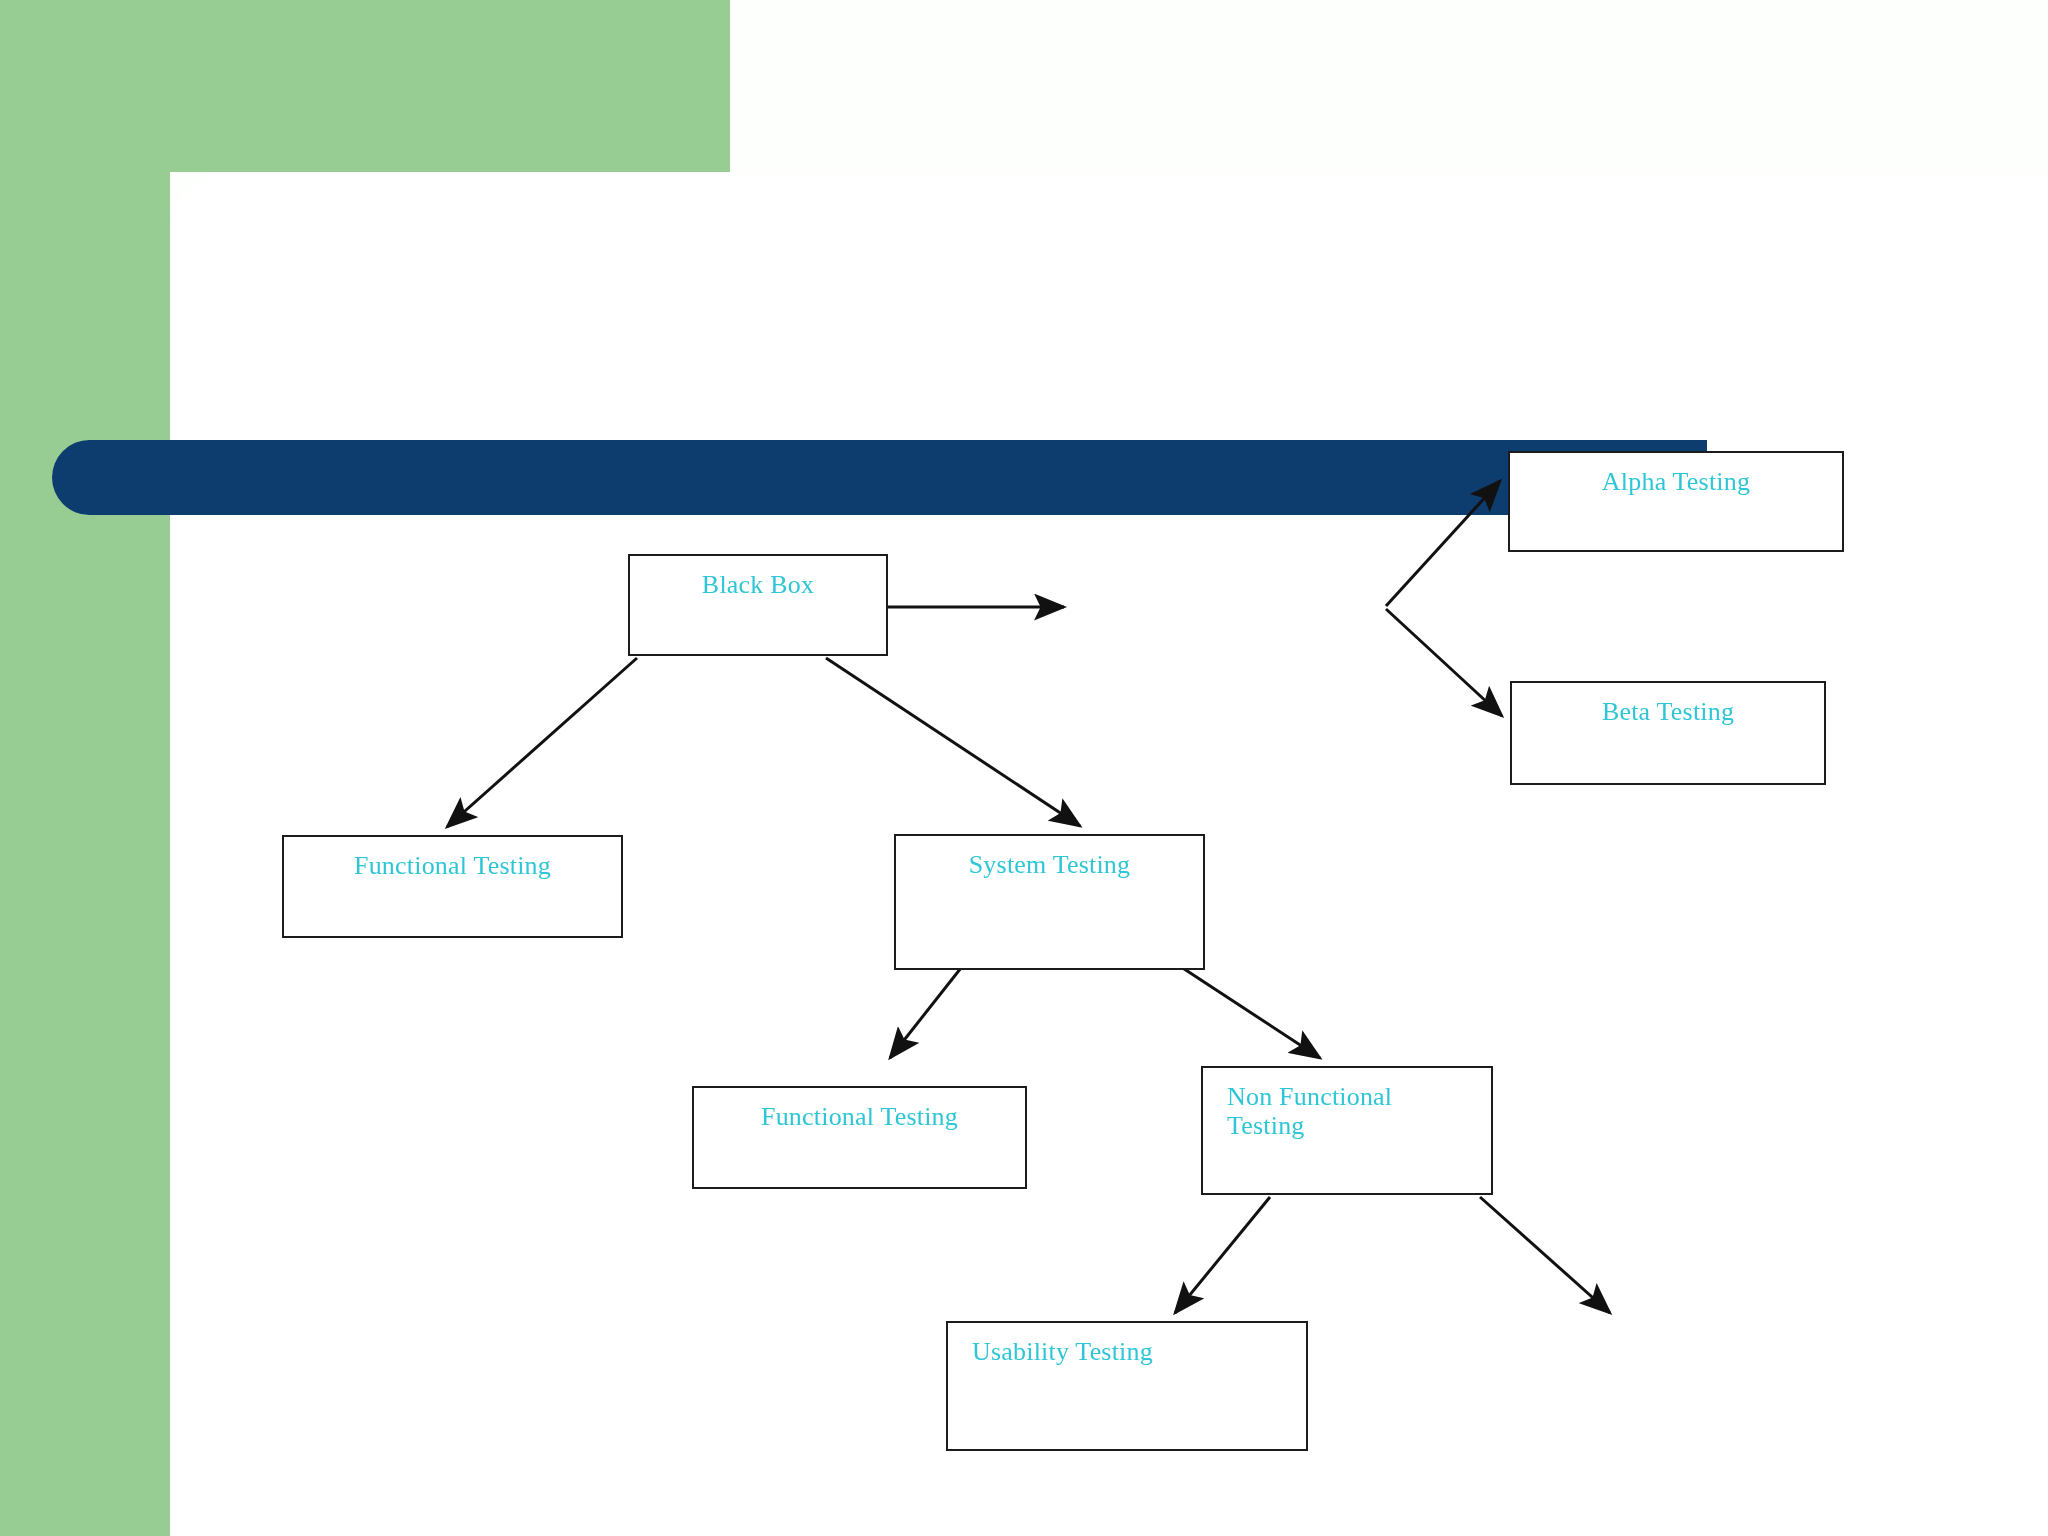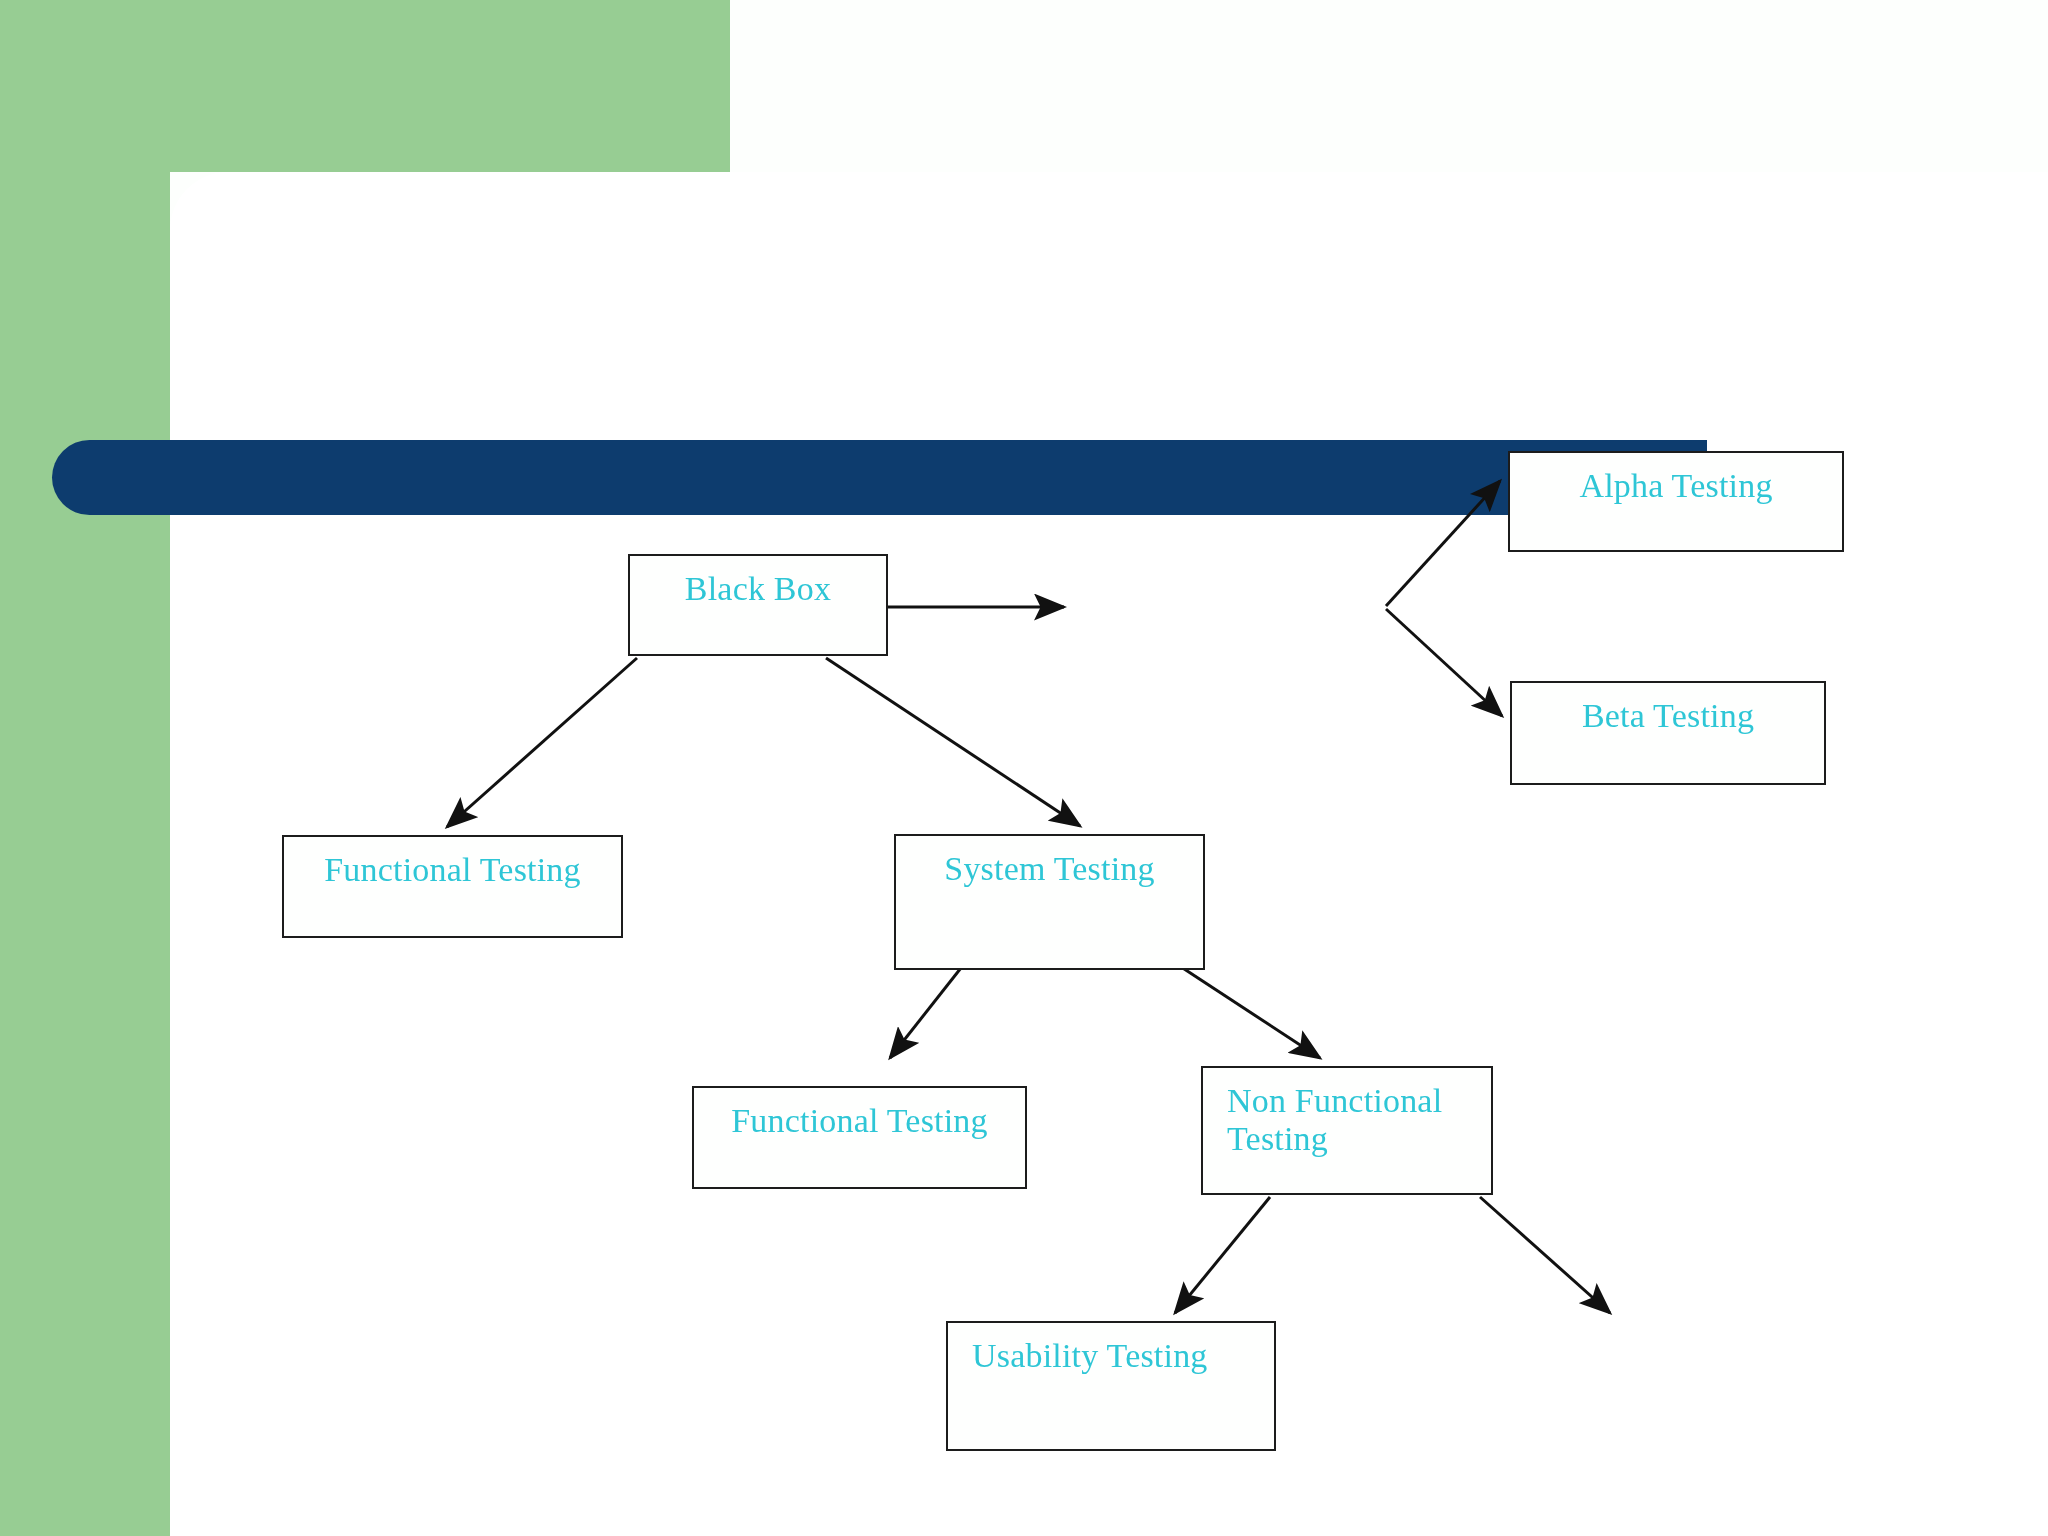--- a/index.html
+++ b/index.html
@@ -68,42 +68,42 @@
     width: 2048px;
     height: 1536px;
     pointer-events: none;
   }
   .node {
     position: absolute;
     box-sizing: border-box;
     background: #fefffe;
     border: 2px solid #1c1c1c;
     color: #2ec6d6;
-    font-size: 34px;
+    font-size: 26px;
     line-height: 1.12;
     padding: 14px 18px 0 24px;
     white-space: pre-line;
     letter-spacing: 0.2px;
   }
   .node.center {
     text-align: center;
     padding-left: 10px;
     padding-right: 10px;
   }
 
   
   #node-black-box        { left: 628px;  top: 554px;  width: 260px; height: 102px; }
   #node-uat-testing      { left: 1073px; top: 553px;  width: 310px; height: 104px; }
   #node-alpha-testing    { left: 1508px; top: 451px;  width: 336px; height: 101px; }
   #node-beta-testing     { left: 1510px; top: 681px;  width: 316px; height: 104px; }
   #node-integration      { left: 282px;  top: 835px;  width: 341px; height: 103px; }
   #node-system-testing   { left: 894px;  top: 834px;  width: 311px; height: 136px; }
   #node-functional       { left: 692px;  top: 1066px; width: 335px; height: 103px; margin-top: 20px; }
   #node-non-functional   { left: 1201px; top: 1066px; width: 292px; height: 129px; }
-  #node-usability        { left: 946px;  top: 1321px; width: 330px; height: 130px; }
+  #node-usability        { left: 946px;  top: 1321px; width: 362px; height: 130px; }
   #node-performance      { left: 1407px; top: 1321px; width: 363px; height: 130px; }
 </style>
 </head>
 <body>
 
 <div id="slide">
 
   <div class="green-left-strip"></div>
   <div class="green-top-block"></div>
   <div class="white-panel"></div>

